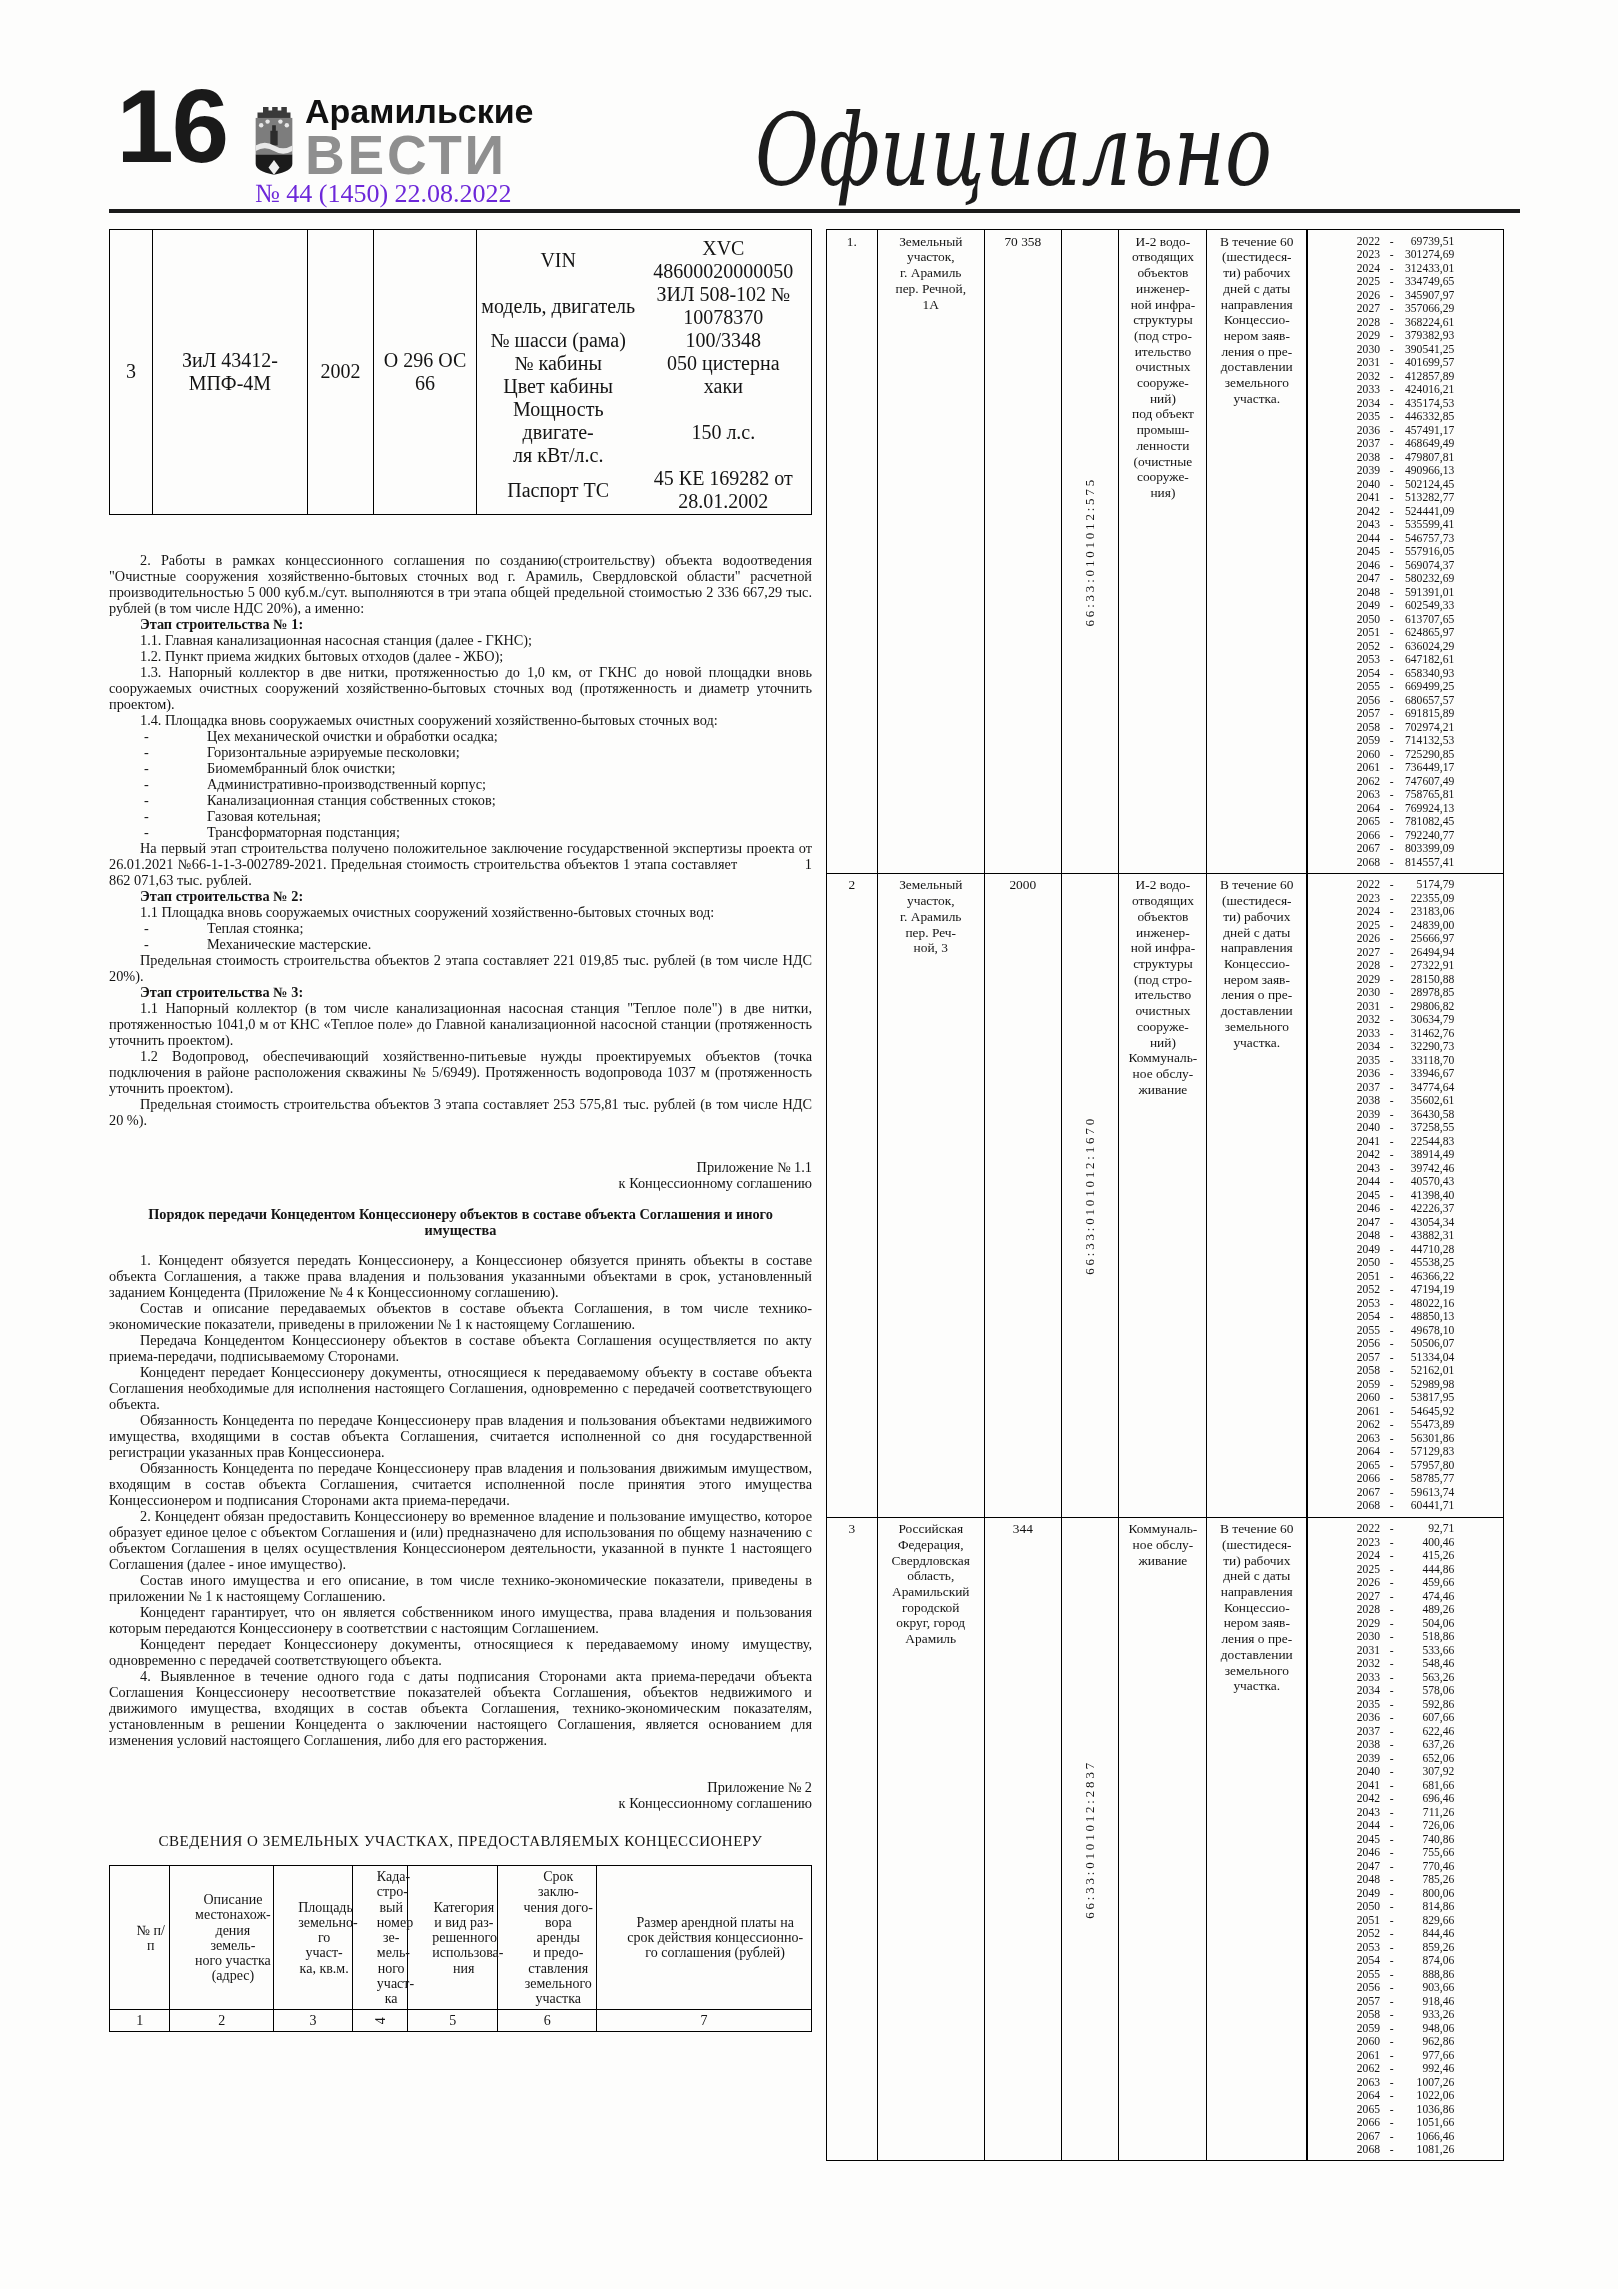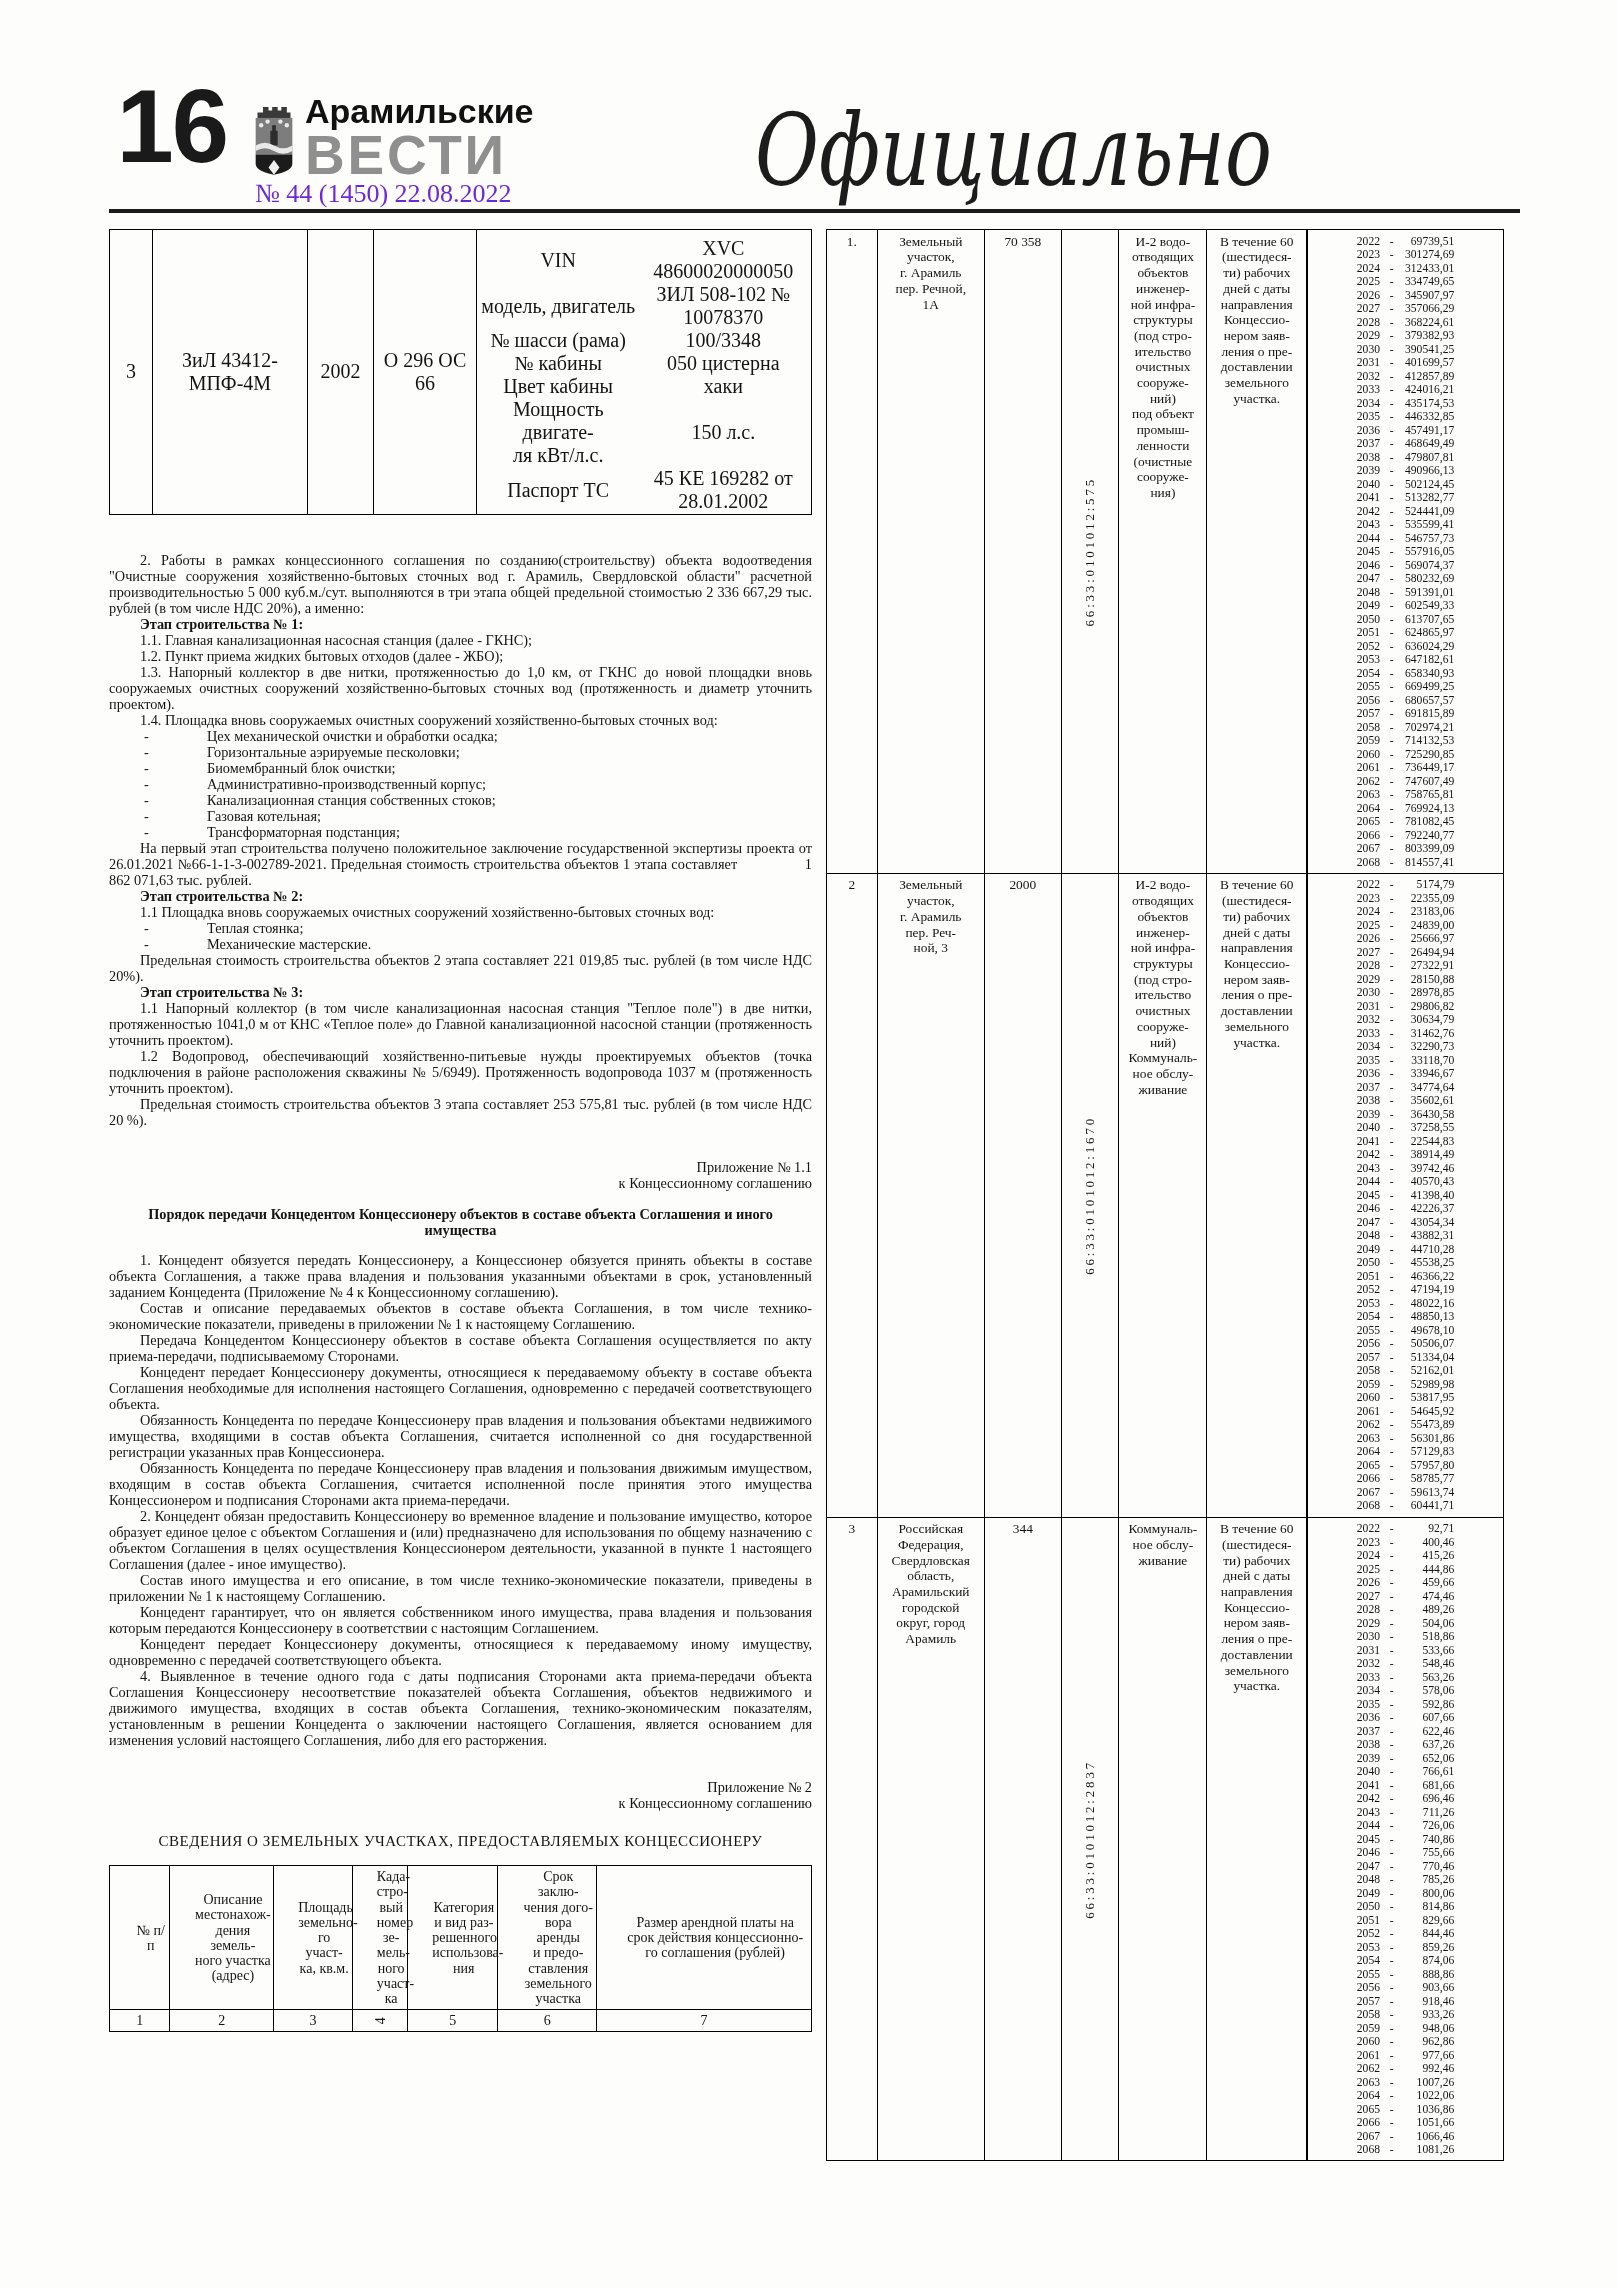--- a/index.html
+++ b/index.html
@@ -957,21 +957,21 @@
                   <span class="pay-val">637,26</span>
                 </div>
                 <div class="pay-line">
                   <span class="pay-year">2039</span>
                   <span class="pay-sep">-</span>
                   <span class="pay-val">652,06</span>
                 </div>
                 <div class="pay-line">
                   <span class="pay-year">2040</span>
                   <span class="pay-sep">-</span>
-                  <span class="pay-val">766,61</span>
+                  <span class="pay-val">307,92</span>
                 </div>
                 <div class="pay-line">
                   <span class="pay-year">2041</span>
                   <span class="pay-sep">-</span>
                   <span class="pay-val">681,66</span>
                 </div>
                 <div class="pay-line">
                   <span class="pay-year">2042</span>
                   <span class="pay-sep">-</span>
                   <span class="pay-val">696,46</span>

